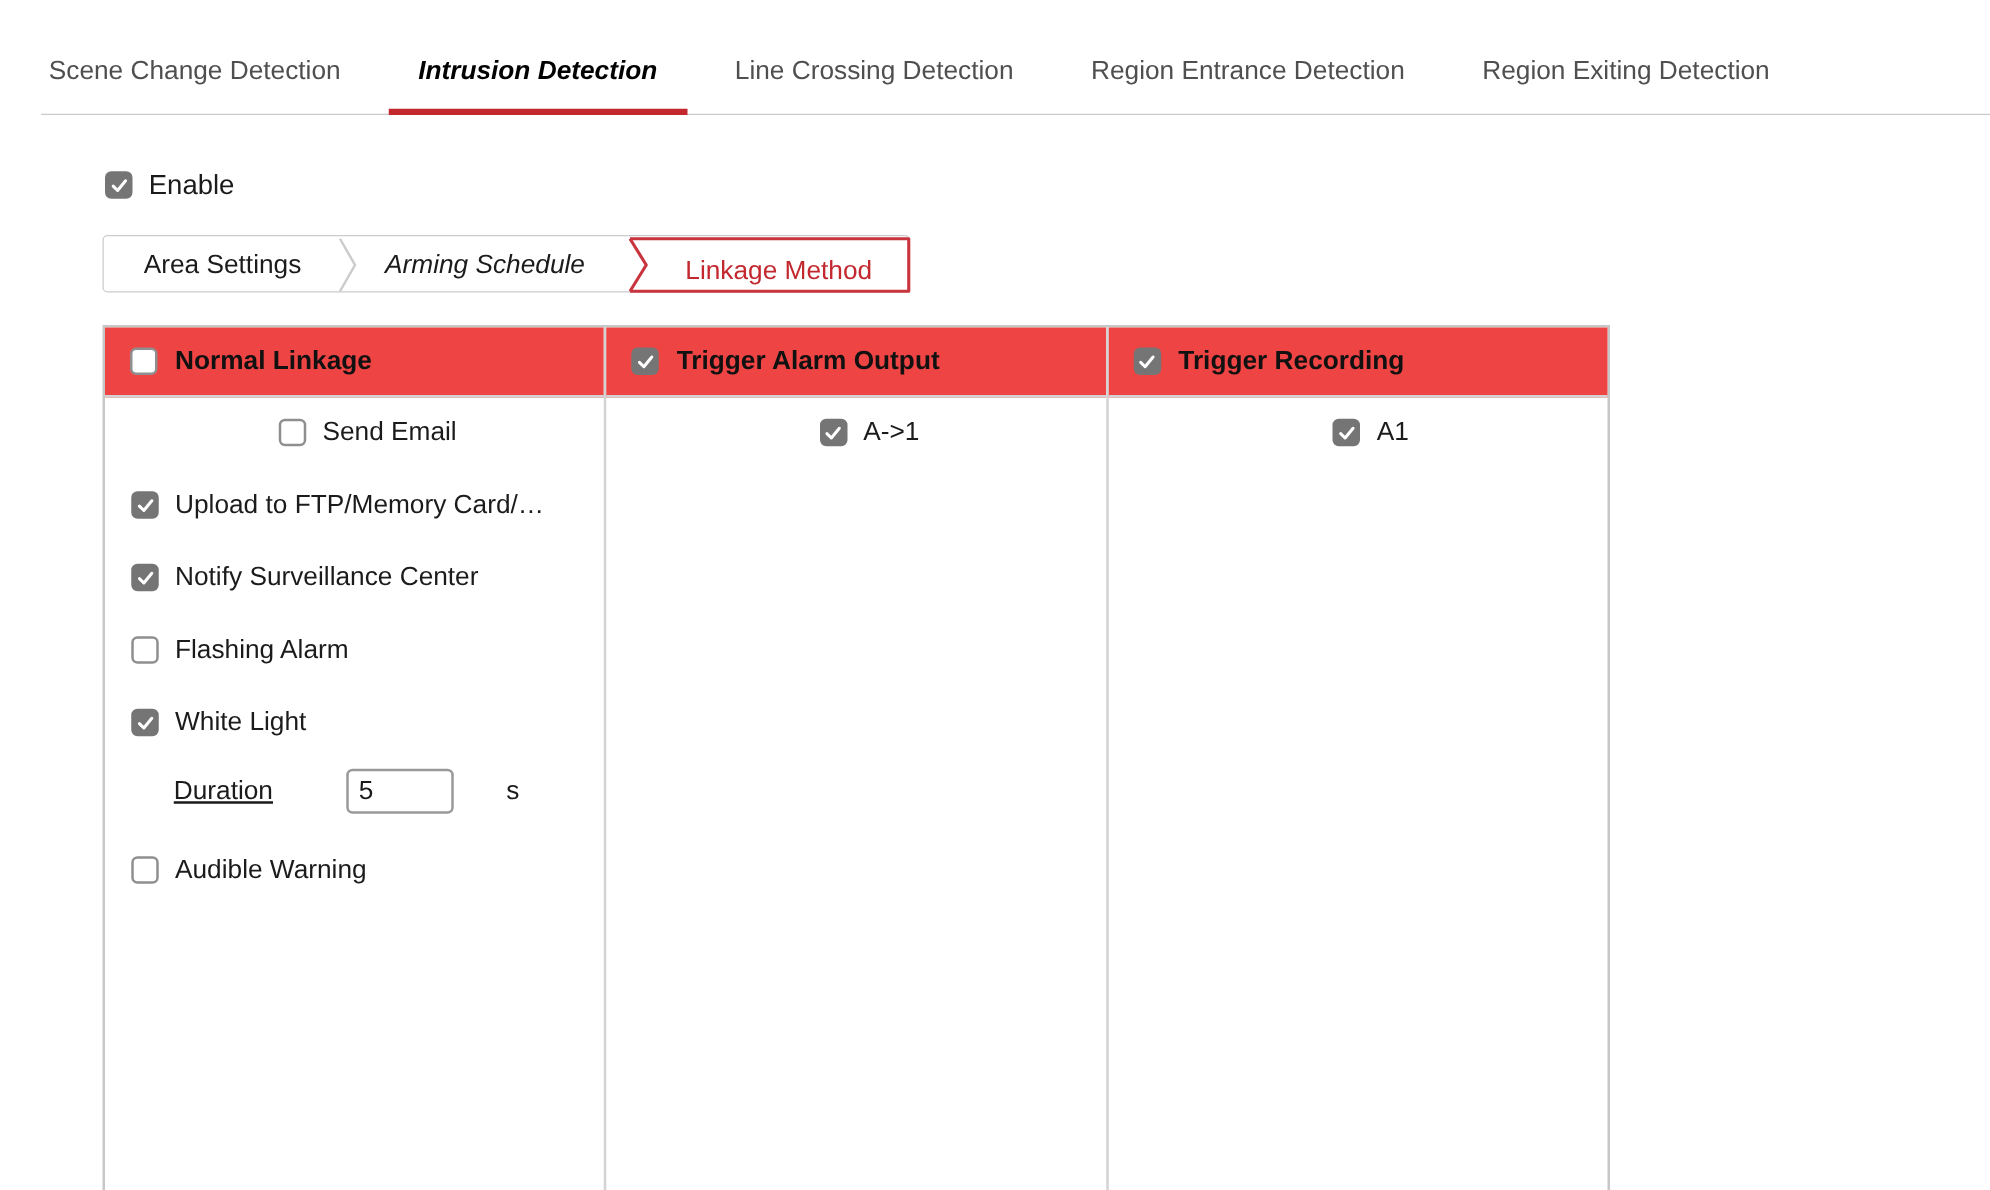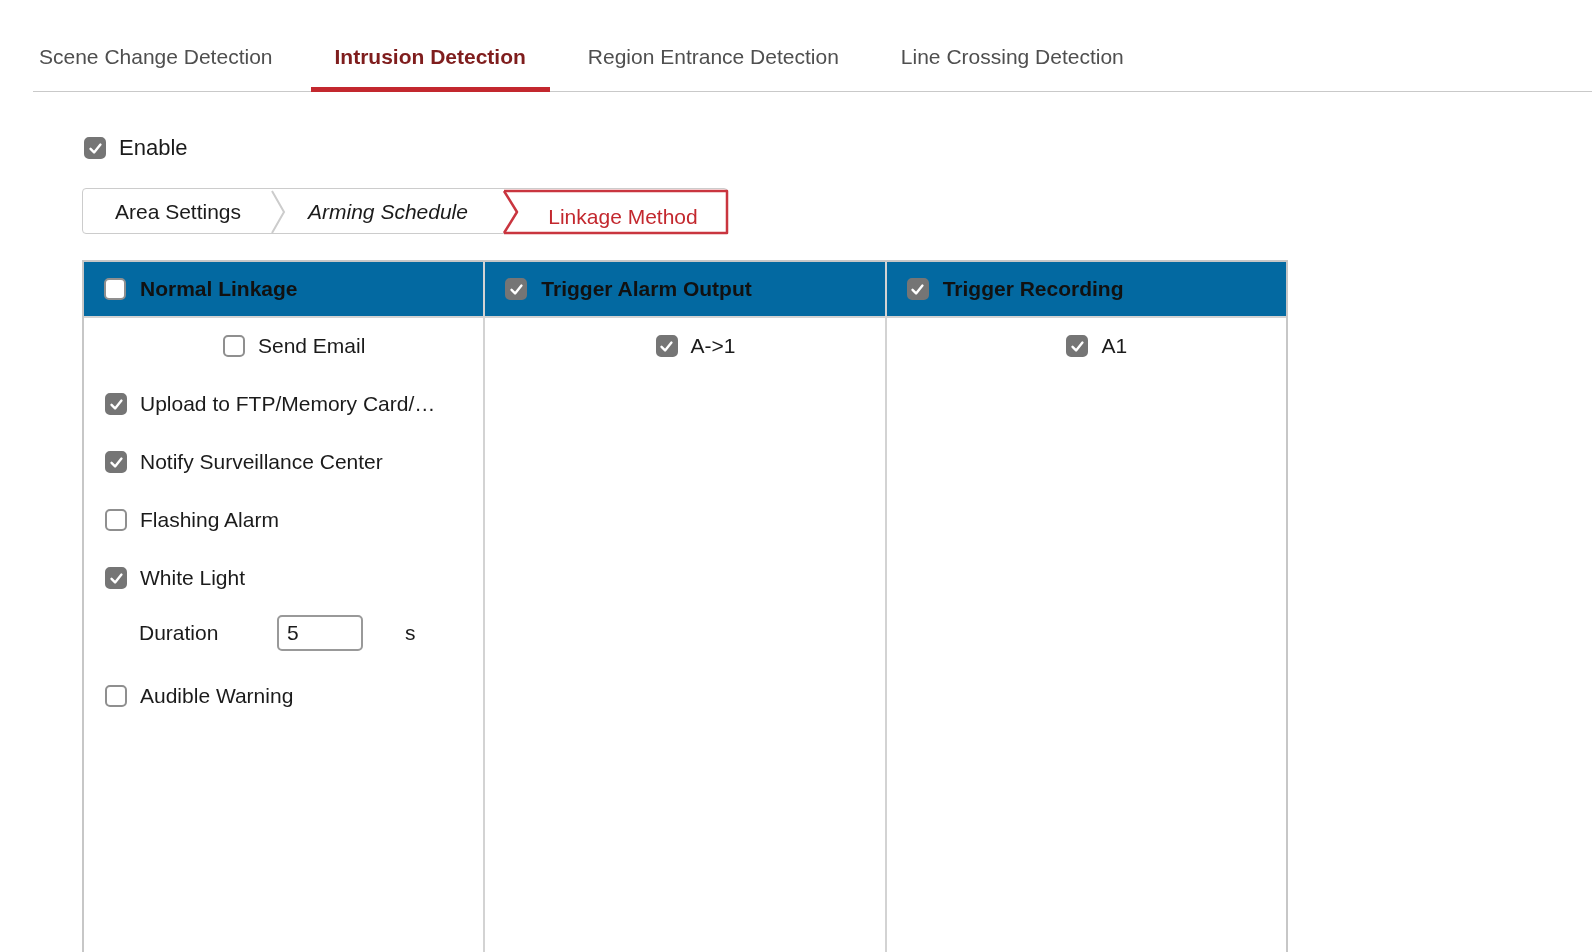--- a/index.html
+++ b/index.html
@@ -22,21 +22,21 @@
   .tabbar::after {
     content: ""; position: absolute; left: 33px; right: 0; bottom: 0;
     height: 1px; background: #c9c9c9;
   }
   .tab {
     display: flex; align-items: center;
     padding: 22px 24px 0 24px;
     font-size: 21px; color: #4f4f4f;
     position: relative; white-space: nowrap; cursor: pointer;
   }
-  .tab.active { color: #7f1d1d; font-weight: bold; }
+  .tab.active { color: #000000; font-weight: bold; font-style: italic; }
   .tab.active::after {
     content: ""; position: absolute; left: 0; right: 0; bottom: 0;
     height: 5px; background: #c3282e; z-index: 2;
   }
 
   
   .cb {
     width: 22px; height: 22px; flex: 0 0 22px;
     border: 2px solid #8f8f8f; border-radius: 5px;
     background: #ffffff;
@@ -84,58 +84,59 @@
   .linkage-table {
     position: absolute; left: 82px; top: 260px;
     width: 1206px; height: 710px;
     border: 2px solid #c7c7c7;
     display: flex; background: #ffffff;
   }
   .col { flex: 1 1 0; display: flex; flex-direction: column; }
   .col + .col { border-left: 2px solid #d3d3d3; }
   .col-header {
     height: 56px; flex: 0 0 56px;
-    background: #0369a1;
+    background: #ef4444;
     border-bottom: 2px solid #d3d3d3;
     display: flex; align-items: center; gap: 14px;
     padding-left: 20px;
   }
   .col-header .lbl { font-size: 21px; font-weight: bold; color: #111; }
 
   .chk-item {
     display: flex; align-items: center; gap: 13px;
     height: 24px; margin: 34px 0 0 21px;
     font-size: 21px;
   }
   .chk-item.first { margin-top: 16px; justify-content: center; }
 
   .duration-row {
     display: flex; align-items: center;
     height: 34px; margin: 26px 0 0 55px;
     font-size: 21px;
   }
-  .duration-row .d-lbl { width: 138px; }
+  .duration-row .d-lbl { width: 138px; text-decoration: underline; }
   .duration-row input {
     width: 86px; height: 36px;
     border: 2px solid #999999; border-radius: 5px;
     font-family: "Liberation Sans", sans-serif;
     font-size: 21px; padding: 0 0 0 8px; color: #1b1b1b;
     outline: none;
   }
   .duration-row .d-unit { margin-left: 42px; }
   .chk-item.after-duration { }
 </style>
 </head>
 <body>
 
 <div class="tabbar">
   <div class="tab">Scene Change Detection</div>
   <div class="tab active">Intrusion Detection</div>
+  <div class="tab">Line Crossing Detection</div>
   <div class="tab">Region Entrance Detection</div>
-  <div class="tab">Line Crossing Detection</div>
+  <div class="tab">Region Exiting Detection</div>
 </div>
 
 <div class="enable-row">
   <span class="cb checked">
     <svg class="tick" width="17" height="17" viewBox="0 0 24 24">
       <path d="M5 12.5 L10 17.5 L19 6.5" fill="none" stroke="#ffffff" stroke-width="3.4" stroke-linecap="round" stroke-linejoin="round"></path>
     </svg>
   </span>
   <span class="lbl">Enable</span>
 </div>

